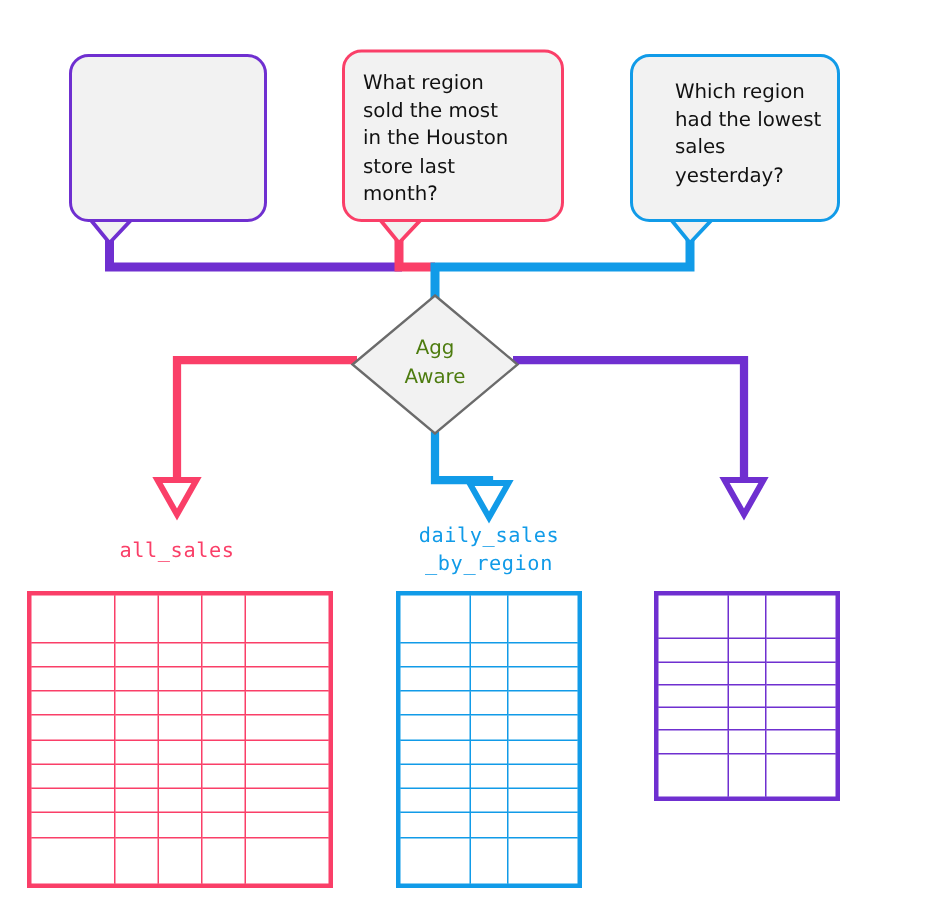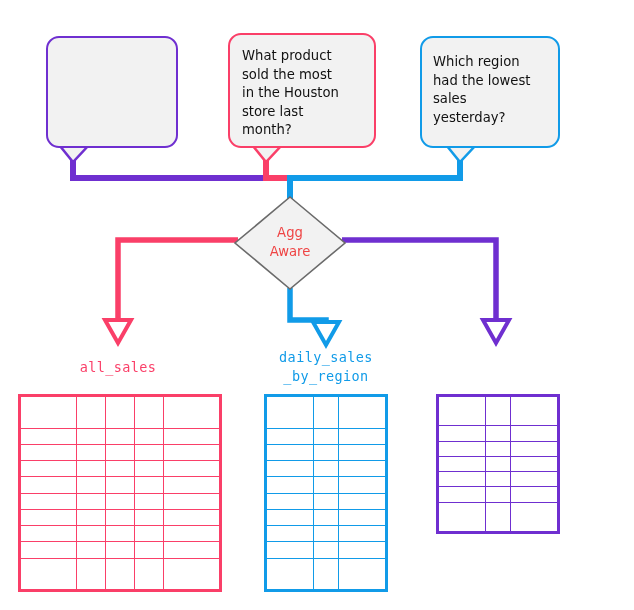--- a/index.html
+++ b/index.html
@@ -25,21 +25,21 @@
   }
   .table-label{
     position:absolute;text-align:center;
     font-family:"DejaVu Sans Mono","Liberation Mono",monospace;
     font-size:13.5px;line-height:19px;letter-spacing:.4px;
     white-space:pre-line;
   }
   .dtable{position:absolute;box-sizing:border-box;border-collapse:collapse;}
   .dtable td{padding:0;background:#ffffff;}
   .diamond-label{
-    position:absolute;text-align:center;color:#ef4444;
+    position:absolute;text-align:center;color:#4d7c0f;
     font-family:"DejaVu Sans","Liberation Sans",sans-serif;
     font-size:13.2px;line-height:18.5px;white-space:pre-line;
   }
 </style>
 </head>
 <body>
 
 <div id="canvas">
 
   <svg class="layer" width="634" height="610" viewBox="0 0 634 610">
@@ -62,28 +62,28 @@
     <polygon points="60,146 88,146 73,162" fill="#f2f2f2" stroke="#6f2fd0" stroke-width="2.5" stroke-linejoin="miter"></polygon>
     <polygon points="253,146 281,146 266,162" fill="#f2f2f2" stroke="#fa3f68" stroke-width="2.5" stroke-linejoin="miter"></polygon>
     <polygon points="447,146 475,146 460,162" fill="#f2f2f2" stroke="#119be8" stroke-width="2.5" stroke-linejoin="miter"></polygon>
 
     <polygon points="290,197 345,243 290,289 235,243" fill="#f2f2f2" stroke="#6b6b6b" stroke-width="1.6" stroke-linejoin="miter"></polygon>
   </svg>
 
   <div class="bubble" style="left:46px;top:36px;width:132px;height:112px;border-color:#6f2fd0;"></div>
 
   <div class="bubble" style="left:228px;top:33px;width:148px;height:115px;border-color:#fa3f68;"></div>
-  <div class="bubble-text" style="left:242px;top:47px;width:128px;">What product
+  <div class="bubble-text" style="left:242px;top:47px;width:128px;">What region
 sold the most
 in the Houston
 store last
 month?</div>
 
   <div class="bubble" style="left:420px;top:36px;width:140px;height:112px;border-color:#119be8;"></div>
-  <div class="bubble-text" style="left:433px;top:53px;width:125px;">Which region
+  <div class="bubble-text" style="left:450px;top:53px;width:125px;">Which region
 had the lowest
 sales
 yesterday?</div>
 
   <div class="diamond-label" style="left:240px;top:224px;width:100px;">Agg
 Aware</div>
 
   <div class="table-label" style="left:38px;top:358px;width:160px;color:#fa3f68;">all_sales</div>
 
   <div class="table-label" style="left:246px;top:348px;width:160px;color:#119be8;">daily_sales

